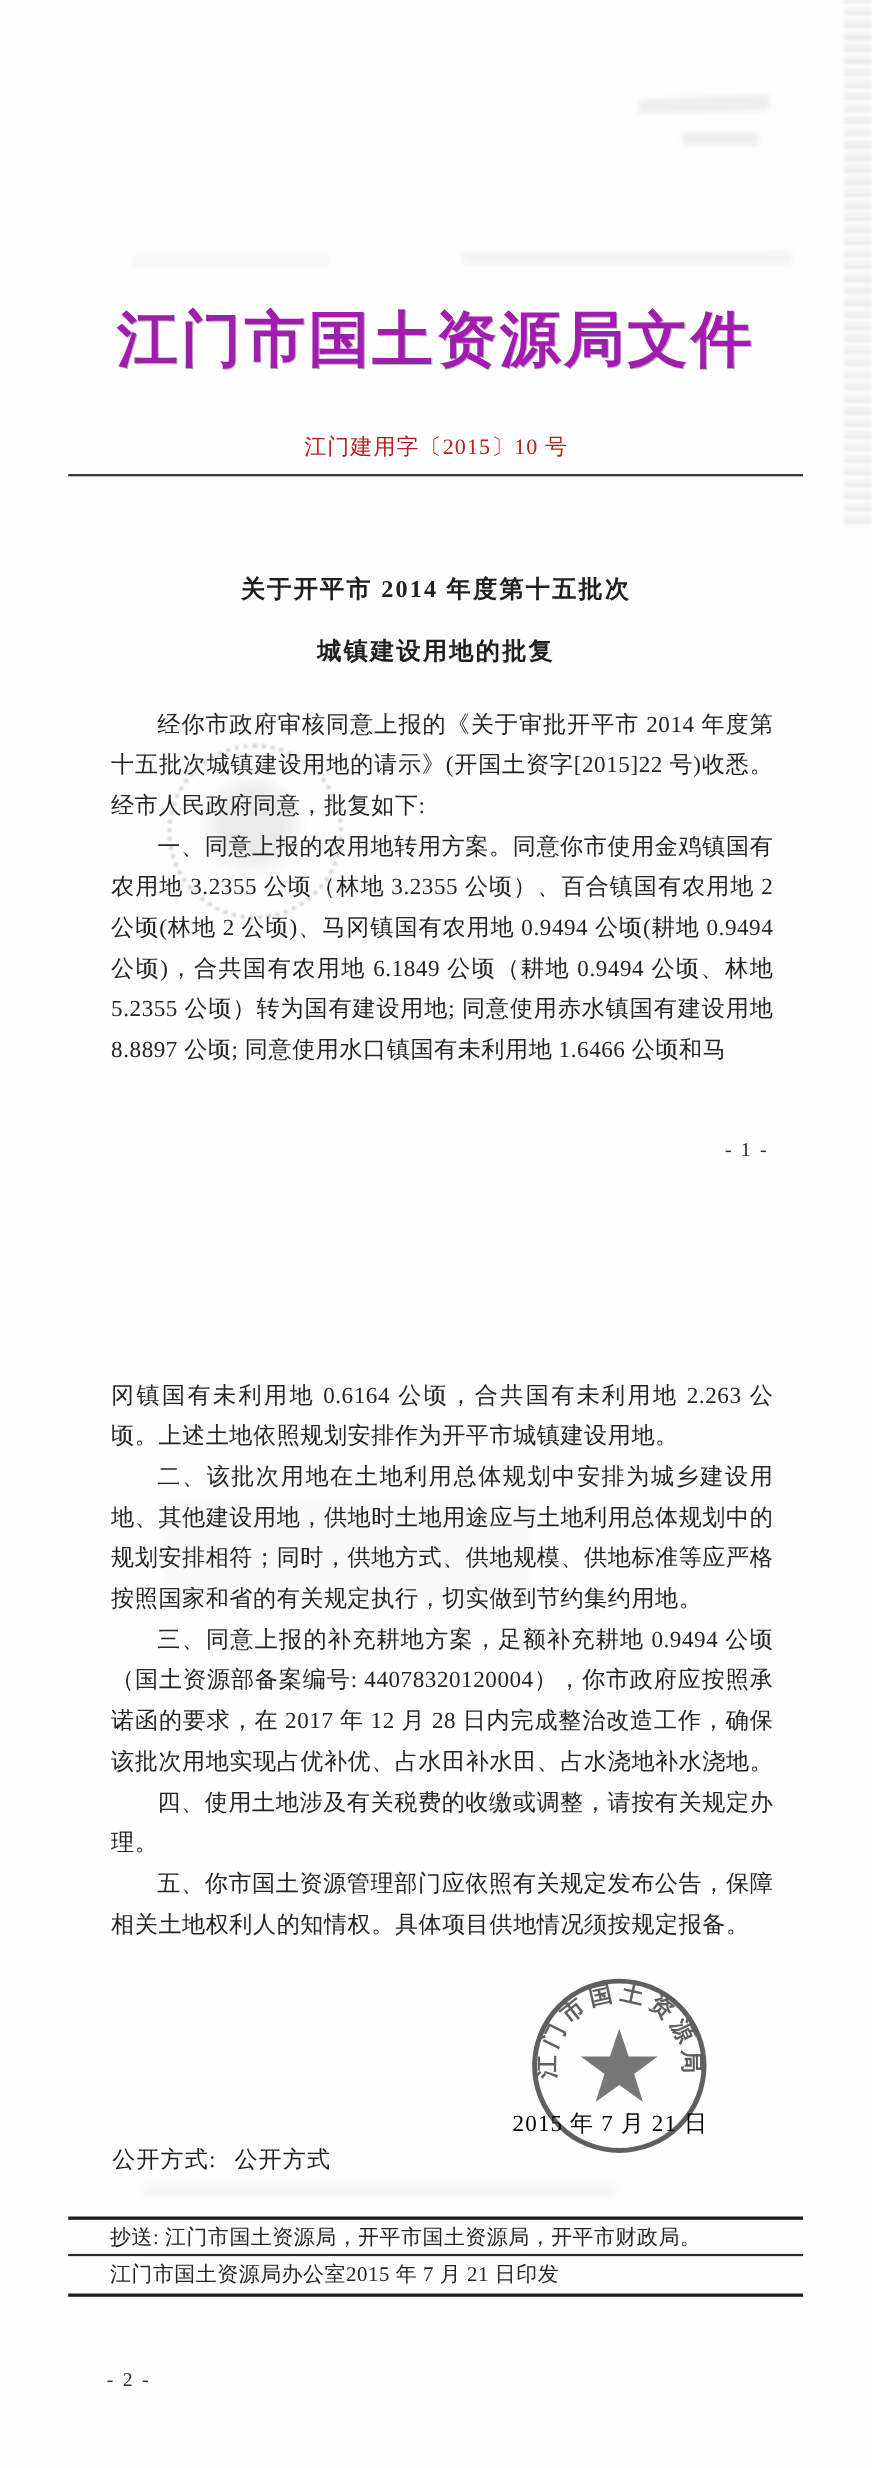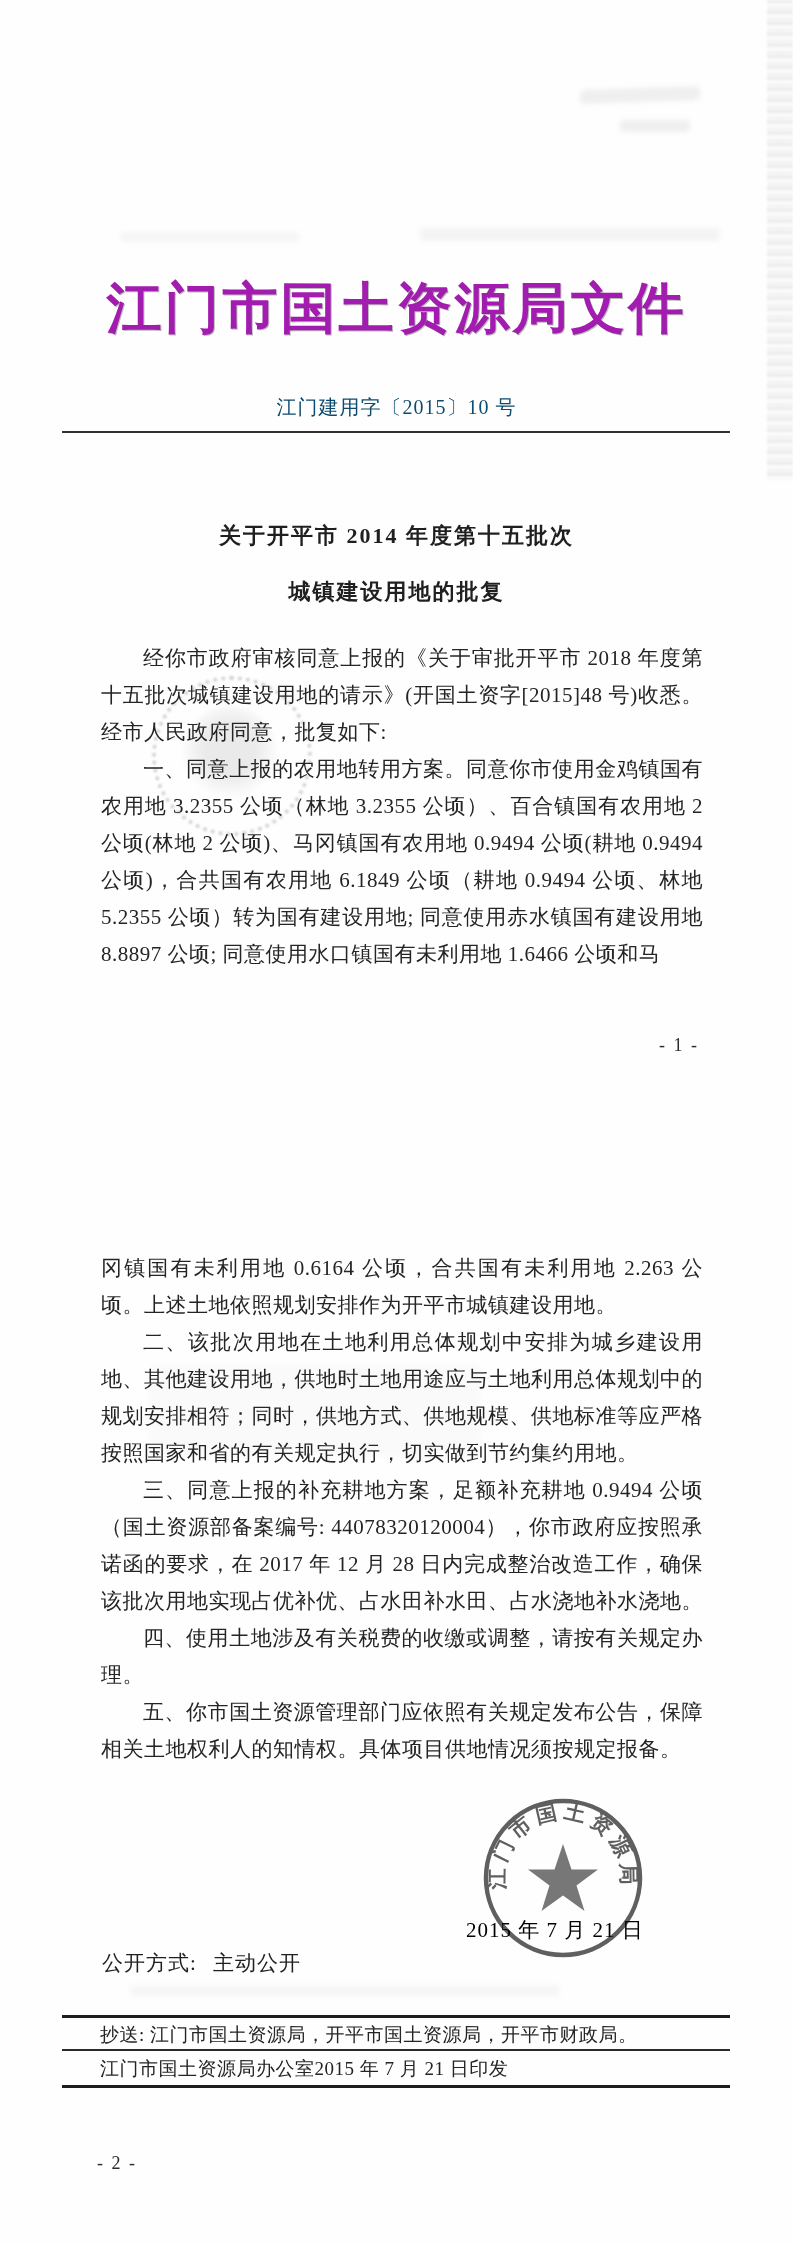--- a/index.html
+++ b/index.html
@@ -42,21 +42,21 @@
     text-align:center;
     font-size:55px;line-height:85px;
     font-weight:900;letter-spacing:3px;
     color:#a21caf;
     text-shadow:1px 1px 0 rgba(60,60,60,0.35);
     font-family:"Liberation Serif","DejaVu Serif",serif;
   }
   .doc-number{
     position:absolute;top:392px;left:0;width:100%;
     text-align:center;font-size:20px;line-height:30px;
-    letter-spacing:1px;color:#0c4a6e;
+    letter-spacing:1px;color:#b91c1c;
   }
   .rule{position:absolute;left:62px;width:668px;background:#262626;}
   .rule-header{top:431px;height:2px;background:#303030;}
   .doc-title{
     position:absolute;left:0;width:100%;text-align:center;
     font-weight:bold;font-size:22px;line-height:44px;
     letter-spacing:2px;color:#1f1f1f;
   }
   .doc-title.l1{top:514px;}
   .doc-title.l2{top:570px;}
@@ -119,21 +119,21 @@
   </div>
 
   <div class="masthead">江门市国土资源局文件</div>
   <div class="doc-number">江门建用字〔2015〕10 号</div>
   <div class="rule rule-header"></div>
 
   <div class="doc-title l1">关于开平市 2014 年度第十五批次</div>
   <div class="doc-title l2">城镇建设用地的批复</div>
 
   <div class="body-block p1">
-    <p class="para">经你市政府审核同意上报的《关于审批开平市 2018 年度第十五批次城镇建设用地的请示》(开国土资字[2015]48 号)收悉。经市人民政府同意，批复如下:</p>
+    <p class="para">经你市政府审核同意上报的《关于审批开平市 2014 年度第十五批次城镇建设用地的请示》(开国土资字[2015]22 号)收悉。经市人民政府同意，批复如下:</p>
     <p class="para">一、同意上报的农用地转用方案。同意你市使用金鸡镇国有农用地 3.2355 公顷（林地 3.2355 公顷）、百合镇国有农用地 2 公顷(林地 2 公顷)、马冈镇国有农用地 0.9494 公顷(耕地 0.9494 公顷)，合共国有农用地 6.1849 公顷（耕地 0.9494 公顷、林地 5.2355 公顷）转为国有建设用地; 同意使用赤水镇国有建设用地 8.8897 公顷; 同意使用水口镇国有未利用地 1.6466 公顷和马</p>
   </div>
   <div class="page-num n1">- 1 -</div>
 
   <div class="body-block p2">
     <p class="para no-indent">冈镇国有未利用地 0.6164 公顷，合共国有未利用地 2.263 公顷。上述土地依照规划安排作为开平市城镇建设用地。</p>
     <p class="para">二、该批次用地在土地利用总体规划中安排为城乡建设用地、其他建设用地，供地时土地用途应与土地利用总体规划中的规划安排相符；同时，供地方式、供地规模、供地标准等应严格按照国家和省的有关规定执行，切实做到节约集约用地。</p>
     <p class="para">三、同意上报的补充耕地方案，足额补充耕地 0.9494 公顷（国土资源部备案编号: 44078320120004），你市政府应按照承诺函的要求，在 2017 年 12 月 28 日内完成整治改造工作，确保该批次用地实现占优补优、占水田补水田、占水浇地补水浇地。</p>
     <p class="para">四、使用土地涉及有关税费的收缴或调整，请按有关规定办理。</p>
     <p class="para">五、你市国土资源管理部门应依照有关规定发布公告，保障相关土地权利人的知情权。具体项目供地情况须按规定报备。</p>
@@ -147,21 +147,21 @@
     </defs>
     <text font-size="21" fill="#4a4a4a" font-weight="bold" letter-spacing="5" font-family="Liberation Serif, DejaVu Serif, serif">
       <textPath href="#sealTextArc" startOffset="50%" text-anchor="middle">江门市国土资源局</textPath>
     </text>
   </svg>
 
   <div class="sign-date">2015 年 7 月 21 日</div>
 
   <div class="publicity">
     <span class="lbl">公开方式:</span>
-    <span class="val">主动公开</span>
+    <span class="val">公开方式</span>
   </div>
 
   <div class="rule rule-f1"></div>
   <div class="copy-line">抄送: 江门市国土资源局，开平市国土资源局，开平市财政局。</div>
   <div class="rule rule-f2"></div>
   <div class="office-row">
     <span>江门市国土资源局办公室</span>
     <span>2015 年 7 月 21 日印发</span>
   </div>
   <div class="rule rule-f3"></div>

